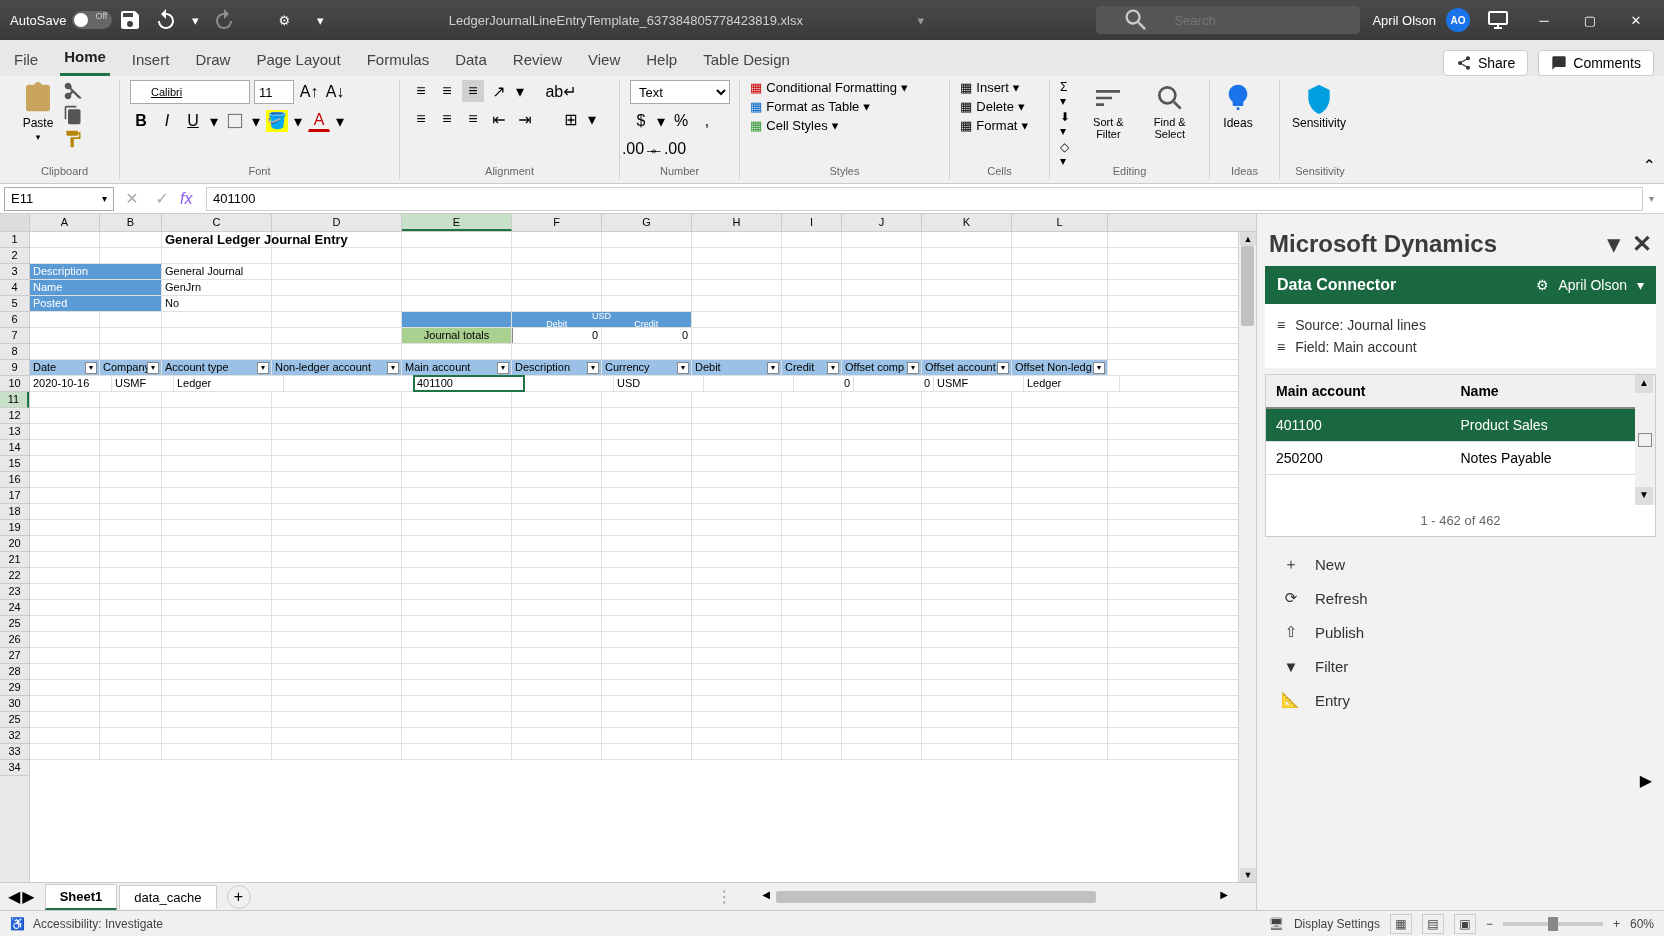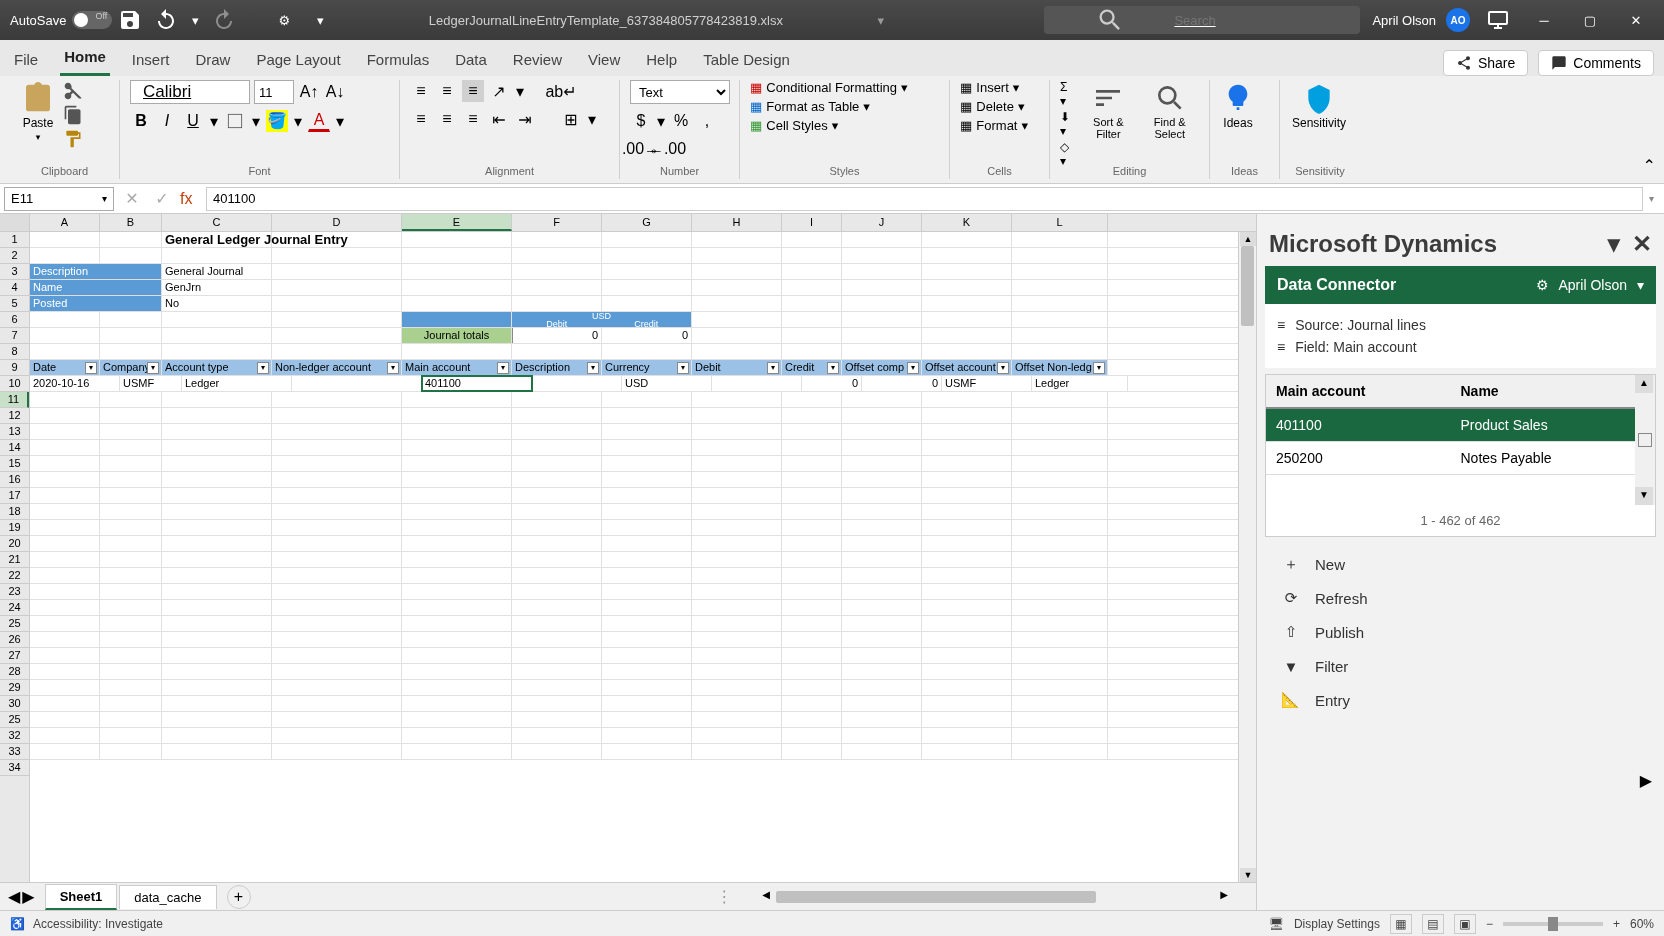--- a/index.html
+++ b/index.html
@@ -7,21 +7,21 @@
 
 .app-container { width: 100%; height: 100%; display: flex; flex-direction: column; }
 
 
 .titlebar { height: 40px; background: linear-gradient(#4a4a4a, #3a3a3a); display: flex; align-items: center; padding: 0 10px; color: #fff; font-size: 13px; }
 .autosave { display: flex; align-items: center; gap: 6px; }
 .toggle { width: 40px; height: 18px; background: #666; border-radius: 9px; position: relative; }
 .toggle::after { content: ''; position: absolute; width: 14px; height: 14px; background: #fff; border-radius: 50%; top: 2px; left: 2px; }
 .tb-icon { width: 24px; height: 24px; display: flex; align-items: center; justify-content: center; margin: 0 6px; cursor: pointer; }
 .filename { flex: 1; text-align: center; color: #d0d0d0; }
-.search-box { width: 316px; height: 28px; background: #555; border-radius: 4px; display: flex; align-items: center; padding: 0 10px; gap: 8px; text-decoration: underline; }
+.search-box { width: 264px; height: 28px; background: #555; border-radius: 4px; display: flex; align-items: center; padding: 0 10px; gap: 8px; }
 .search-box input { background: transparent; border: none; color: #fff; outline: none; flex: 1; font-size: 13px; }
 .user-area { display: flex; align-items: center; gap: 10px; margin-left: 12px; }
 .avatar { width: 24px; height: 24px; background: #1a73e8; border-radius: 50%; display: flex; align-items: center; justify-content: center; font-size: 10px; font-weight: bold; }
 .win-btn { width: 36px; height: 28px; display: flex; align-items: center; justify-content: center; cursor: pointer; }
 
 
 .ribbon-tabs { height: 36px; background: #e8e8e8; display: flex; align-items: flex-end; padding: 0 10px; gap: 18px; font-size: 15px; }
 .ribbon-tab { padding: 8px 4px; cursor: pointer; color: #444; }
 .ribbon-tab.active { border-bottom: 3px solid #217346; font-weight: 600; color: #222; }
 .ribbon-right { margin-left: auto; display: flex; gap: 10px; }
@@ -30,29 +30,29 @@
 
 .ribbon { height: 108px; background: #f0f0f0; border-bottom: 1px solid #ccc; display: flex; padding: 4px 10px; position: relative; }
 .rgroup { border-right: 1px solid #d0d0d0; padding: 0 10px; display: flex; flex-direction: column; justify-content: space-between; position: relative; }
 .rgroup-label { position: absolute; bottom: 2px; left: 50%; transform: translateX(-50%); font-size: 11px; color: #666; }
 .rgroup-content { display: flex; gap: 6px; align-items: flex-start; height: 80px; }
 .vstack { display: flex; flex-direction: column; gap: 2px; }
 .hstack { display: flex; gap: 4px; align-items: center; }
 .ribbon-ico { width: 22px; height: 22px; display: flex; align-items: center; justify-content: center; cursor: pointer; border: 1px solid transparent; }
 .big-btn { display: flex; flex-direction: column; align-items: center; gap: 2px; cursor: pointer; padding: 2px; font-size: 12px; }
 .big-ico { width: 32px; height: 32px; }
-.font-select { width: 120px; height: 24px; border: 1px solid #aaa; padding: 0 12px; font-size: 17px; text-decoration: underline; }
+.font-select { width: 120px; height: 24px; border: 1px solid #aaa; padding: 0 20px; font-size: 11px; text-decoration: underline; }
 .size-select { width: 40px; height: 24px; border: 1px solid #aaa; padding: 0 4px; font-size: 13px; }
 .fmt-select { width: 100px; height: 24px; border: 1px solid #aaa; padding: 0 4px; font-size: 13px; background: #fff; }
 .collapse-icon { position: absolute; right: 8px; bottom: 8px; cursor: pointer; }
 
 
 .formula-bar { height: 30px; background: #fff; border-bottom: 1px solid #ccc; display: flex; align-items: center; gap: 6px; padding: 0 4px; }
 .name-box { width: 110px; height: 24px; border: 1px solid #aaa; padding: 0 6px; font-size: 13px; display: flex; align-items: center; }
-.fx-icon { width: 20px; color: #c2410c; }
+.fx-icon { width: 20px; font-style: italic; color: #8b5cf6; }
 .formula-input { flex: 1; border: 1px solid #ccc; height: 24px; padding: 0 6px; font-size: 13px; outline: none; }
 .fb-btn { width: 24px; height: 24px; display: flex; align-items: center; justify-content: center; cursor: pointer; color: #aaa; }
 
 
 .content { flex: 1; display: flex; background: #fff; overflow: hidden; }
 .sheet-area { flex: 1; display: flex; flex-direction: column; position: relative; }
 .grid-wrap { flex: 1; overflow: hidden; position: relative; }
 
 
 .col-headers { height: 18px; display: flex; background: #e8e8e8; border-bottom: 1px solid #ccc; font-size: 11px; }
@@ -566,21 +566,21 @@
                 <div class="cell hdr-blue-light" style="width: 110px;">Main account<div class="dropdown-arrow">▾</div></div>
                 <div class="cell hdr-blue-light" style="width: 90px;">Description<div class="dropdown-arrow">▾</div></div>
                 <div class="cell hdr-blue-light" style="width: 90px;">Currency<div class="dropdown-arrow">▾</div></div>
                 <div class="cell hdr-blue-light" style="width: 90px;">Debit<div class="dropdown-arrow">▾</div></div>
                 <div class="cell hdr-blue-light" style="width: 60px;">Credit<div class="dropdown-arrow">▾</div></div>
                 <div class="cell hdr-blue-light" style="width: 80px;">Offset comp<div class="dropdown-arrow">▾</div></div>
                 <div class="cell hdr-blue-light" style="width: 90px;">Offset account t<div class="dropdown-arrow">▾</div></div>
                 <div class="cell hdr-blue-light" style="width: 96px;">Offset Non-ledg<div class="dropdown-arrow">▾</div></div>
               </div>
               <div class="cell-row">
-                <div class="cell" style="width: 90px;">2020-10-16</div>
+                <div class="cell" style="width: 82px;">2020-10-16</div>
                 <div class="cell" style="width: 62px;">USMF</div>
                 <div class="cell" style="width: 110px;">Ledger</div>
                 <div class="cell" style="width: 130px;"></div>
                 <div class="cell selected" style="width: 110px;">401100</div>
                 <div class="cell" style="width: 90px;"></div>
                 <div class="cell" style="width: 90px;">USD</div>
                 <div class="cell" style="width: 90px;"></div>
                 <div class="cell" style="width: 60px; text-align: right;">0</div>
                 <div class="cell" style="width: 80px; text-align: right;">0</div>
                 <div class="cell" style="width: 90px;">USMF</div>

